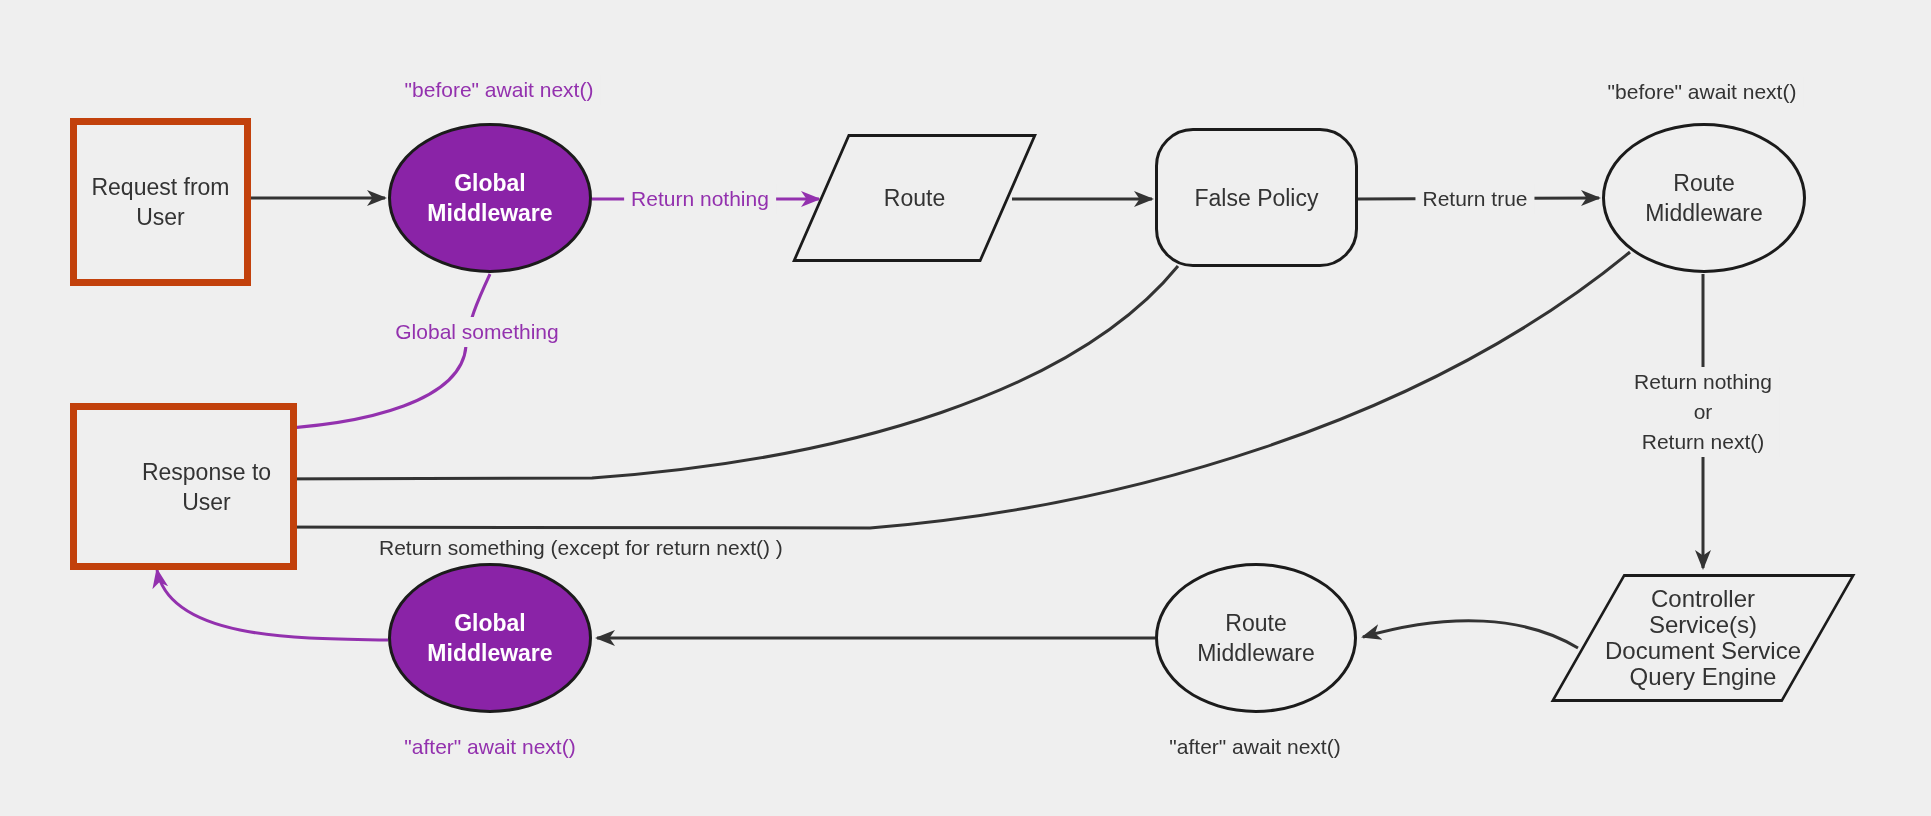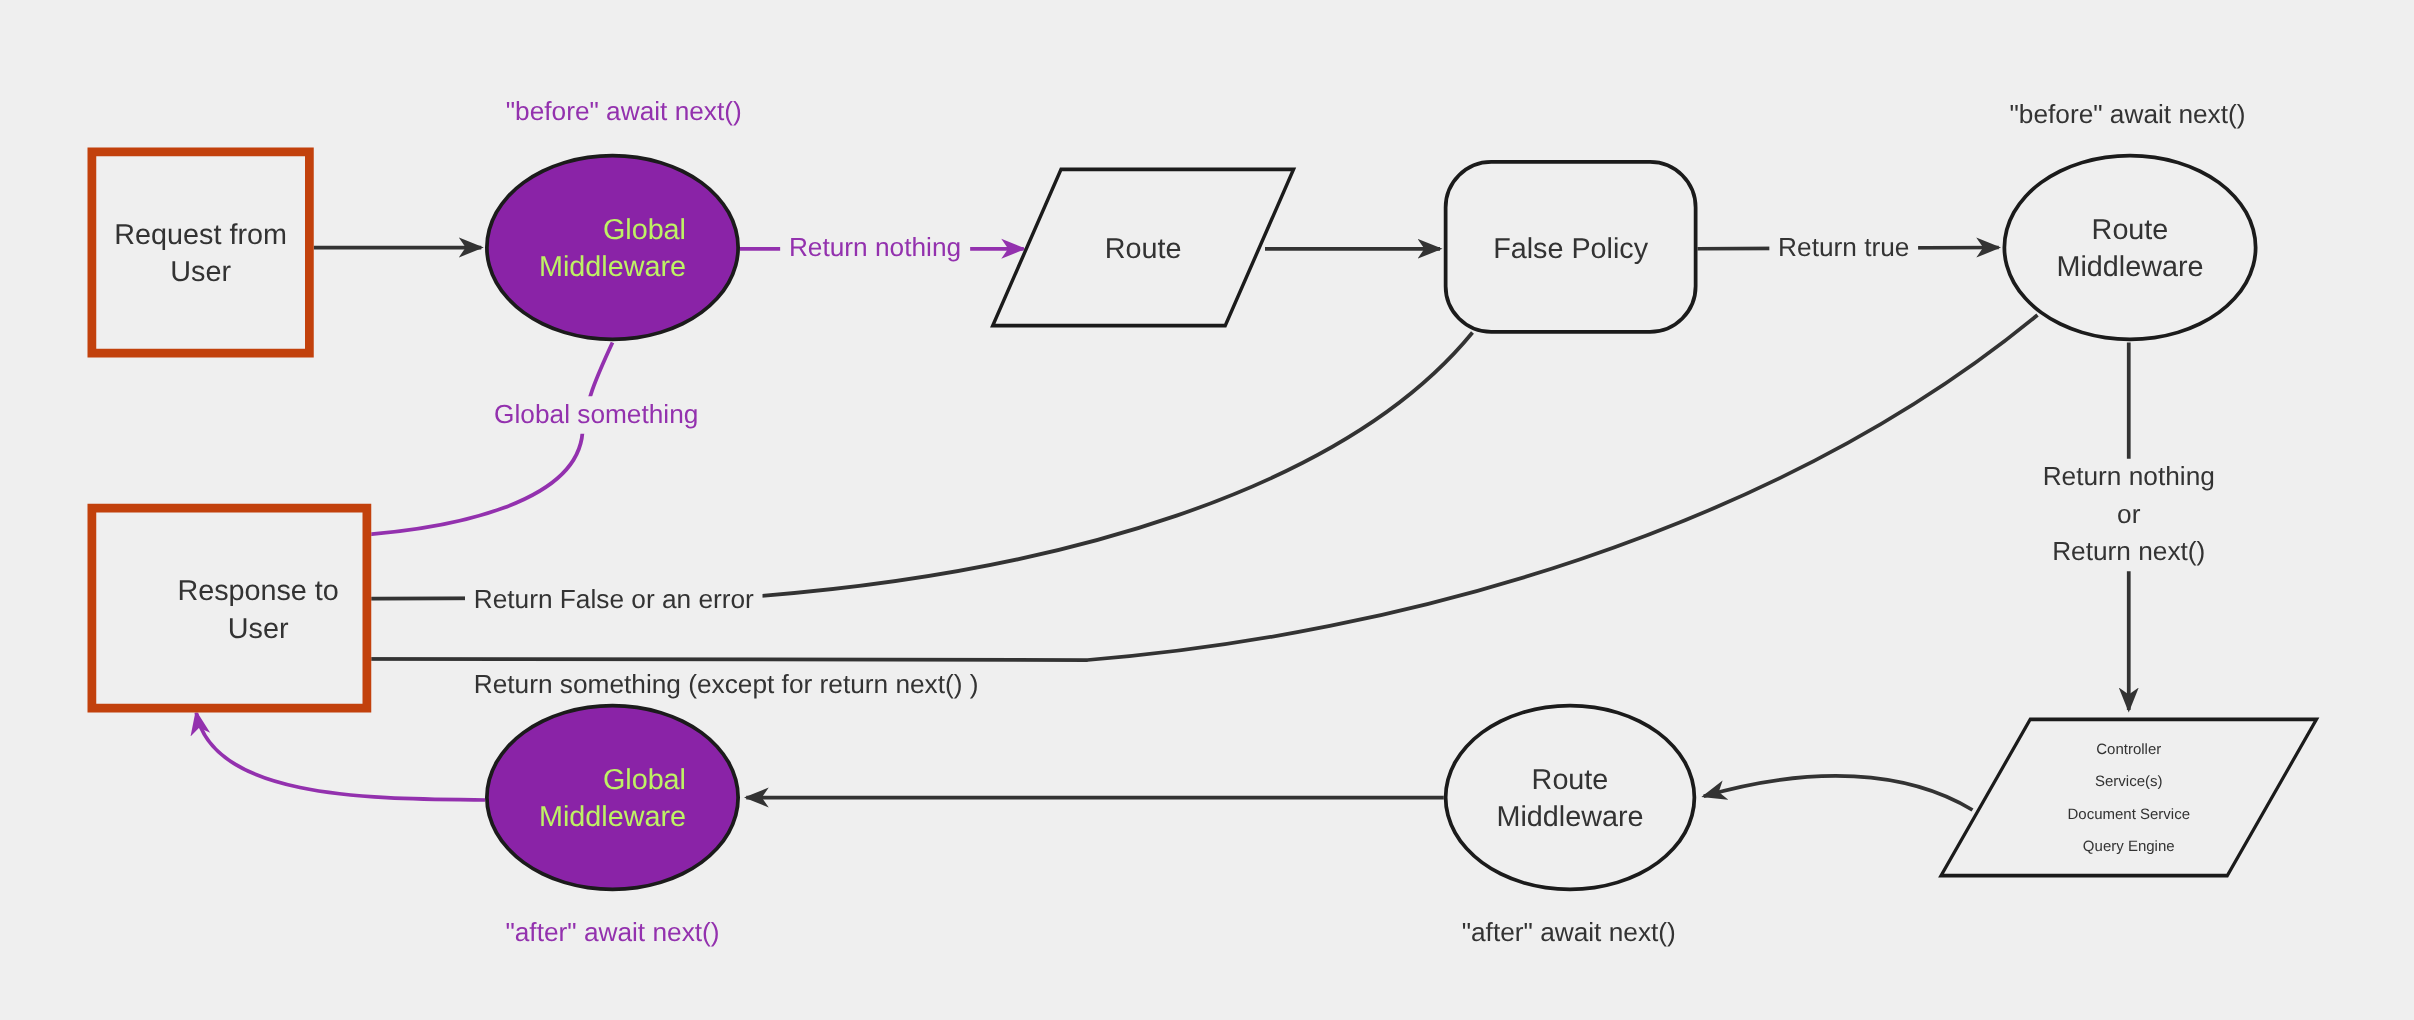--- a/index.html
+++ b/index.html
@@ -10,27 +10,27 @@
   .stage svg.edges{position:absolute;left:0;top:0;z-index:1;}
   .edge{fill:none;stroke:#333333;stroke-width:3px;}
   .edge.purple{stroke:#9331ae;}
 
   
   .node{position:absolute;z-index:3;display:flex;align-items:center;justify-content:center;
         text-align:center;white-space:pre-line;font-size:23px;line-height:30px;color:#333;}
   .box{background:#efefef;border:7px solid #c2410c;}
   .policy{background:#efefef;border:3px solid #1b1b1b;border-radius:38px;}
   .ellipse{background:#efefef;border:3px solid #1b1b1b;border-radius:50%;}
-  .ellipse.purple-node{background:#8a23a7;color:#bef264;font-weight:normal;text-align:right;}
+  .ellipse.purple-node{background:#8a23a7;color:#ffffff;font-weight:bold;}
   .para{background:transparent;}
   .para .para-bg{position:absolute;inset:0;background:#efefef;border:3px solid #1b1b1b;}
   .para .lbl{position:relative;z-index:1;white-space:pre-line;}
   .skew-route{transform:skewX(-23.6deg);}
   .skew-ctrl{transform:skewX(-29.7deg);}
-  .ctrl-text{font-size:12px;line-height:26px;}
+  .ctrl-text{font-size:24px;line-height:26px;}
 
   
   .elabel{position:absolute;z-index:2;white-space:pre-line;text-align:center;
           font-size:21px;line-height:30px;color:#333;}
   .elabel.center{transform:translate(-50%,-50%);}
   .elabel.lefty{transform:translateY(-50%);}
   .elabel.bg{background:#efefef;padding:0 7px;}
   .elabel.purple-t{color:#9331ae;}
 </style>
 </head>
@@ -61,21 +61,20 @@
     <path class="edge" d="M 1630 252 C 1420 425 1118 508 870 528 L 251 527" marker-end="url(#mB)"></path>
   </svg>
 
   <div class="elabel center purple-t bg" style="left:499px;top:90px;">"before" await next()</div>
   <div class="elabel center purple-t bg" style="left:700px;top:199px;">Return nothing</div>
   <div class="elabel center bg" style="left:1475px;top:199px;">Return true</div>
   <div class="elabel center bg" style="left:1702px;top:92px;">"before" await next()</div>
   <div class="elabel center bg" style="left:1703px;top:412px;">Return nothing
 or
 Return next()</div>
-  <div class="elabel lefty bg" style="left:372px;top:480px;">Return False or an error</div>
   <div class="elabel lefty bg" style="left:372px;top:508px;margin-top:40px;">Return something (except for return next() )</div>
   <div class="elabel center purple-t bg" style="left:477px;top:332px;">Global something</div>
   <div class="elabel center purple-t bg" style="left:490px;top:747px;">"after" await next()</div>
   <div class="elabel center bg" style="left:1255px;top:747px;">"after" await next()</div>
 
   <div class="node box" style="left:70px;top:118px;width:167px;height:154px;">Request from
 User</div>
 
   <div class="node ellipse purple-node" style="left:388px;top:123px;width:198px;height:144px;">Global
 Middleware</div>

